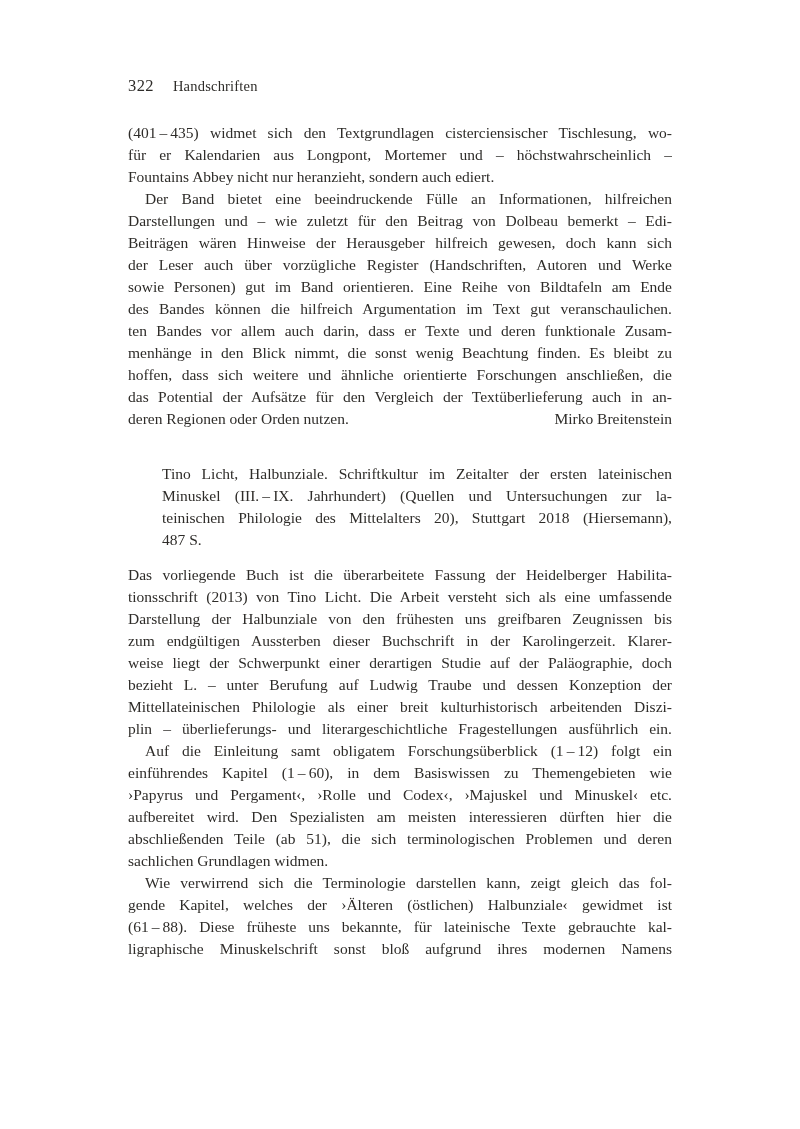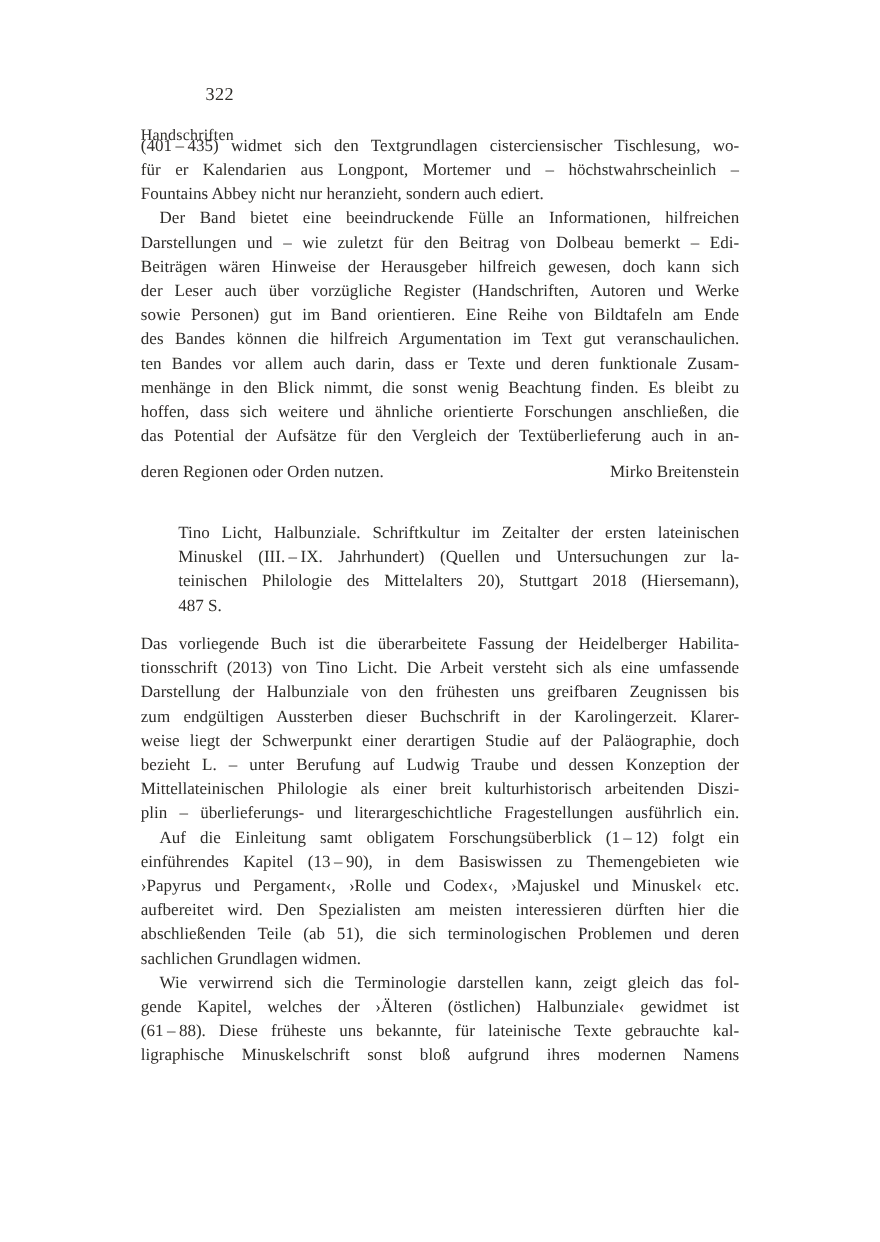--- a/index.html
+++ b/index.html
@@ -10,24 +10,23 @@
     background: #ffffff;
     font-family: "Liberation Serif", "DejaVu Serif", serif;
     color: #2e2c29;
     overflow: hidden;
   }
   .running-head {
     position: absolute;
     left: 128px;
     top: 76px;
     display: flex;
-    align-items: flex-end;
+    align-items: center;
     gap: 19px;
     white-space: nowrap;
-    flex-direction: column;
   }
   .pagenum { font-size: 16.5px; letter-spacing: 0.4px; }
   .section  { font-size: 14.5px; letter-spacing: 0.2px; }
   .textblock {
     position: absolute;
     left: 128px;
     top: 122px;
     width: 544px;
     font-size: 15.5px;
     line-height: 22px;
@@ -39,21 +38,20 @@
     text-align: justify;
     text-align-last: justify;
   }
   .tl.end { text-align-last: left; }
   .tl.indent { text-indent: 17px; }
   .tl.sig {
     display: flex;
     justify-content: space-between;
     text-align: left;
     text-align-last: left;
-    margin-top: 11px;
   }
   .citation {
     margin: 33px 0 13px 34px;
   }
 </style>
 </head>
 <body>
 
 <div class="page">
 
@@ -100,21 +98,21 @@
       <div class="tl">Darstellung der Halbunziale von den frühesten uns greifbaren Zeugnissen bis</div>
       <div class="tl">zum endgültigen Aussterben dieser Buchschrift in der Karolingerzeit. Klarer-</div>
       <div class="tl">weise liegt der Schwerpunkt einer derartigen Studie auf der Paläographie, doch</div>
       <div class="tl">bezieht L. – unter Berufung auf Ludwig Traube und dessen Konzeption der</div>
       <div class="tl">Mittellateinischen Philologie als einer breit kulturhistorisch arbeitenden Diszi-</div>
       <div class="tl">plin – überlieferungs- und literargeschichtliche Fragestellungen ausführlich ein.</div>
     </div>
 
     <div class="para">
       <div class="tl indent">Auf die Einleitung samt obligatem Forschungsüberblick (1 – 12) folgt ein</div>
-      <div class="tl">einführendes Kapitel (13 – 90), in dem Basiswissen zu Themengebieten wie</div>
+      <div class="tl">einführendes Kapitel (1 – 60), in dem Basiswissen zu Themengebieten wie</div>
       <div class="tl">›Papyrus und Pergament‹, ›Rolle und Codex‹, ›Majuskel und Minuskel‹ etc.</div>
       <div class="tl">aufbereitet wird. Den Spezialisten am meisten interessieren dürften hier die</div>
       <div class="tl">abschließenden Teile (ab 51), die sich terminologischen Problemen und deren</div>
       <div class="tl end">sachlichen Grundlagen widmen.</div>
     </div>
 
     <div class="para">
       <div class="tl indent">Wie verwirrend sich die Terminologie darstellen kann, zeigt gleich das fol-</div>
       <div class="tl">gende Kapitel, welches der ›Älteren (östlichen) Halbunziale‹ gewidmet ist</div>
       <div class="tl">(61 – 88). Diese früheste uns bekannte, für lateinische Texte gebrauchte kal-</div>

